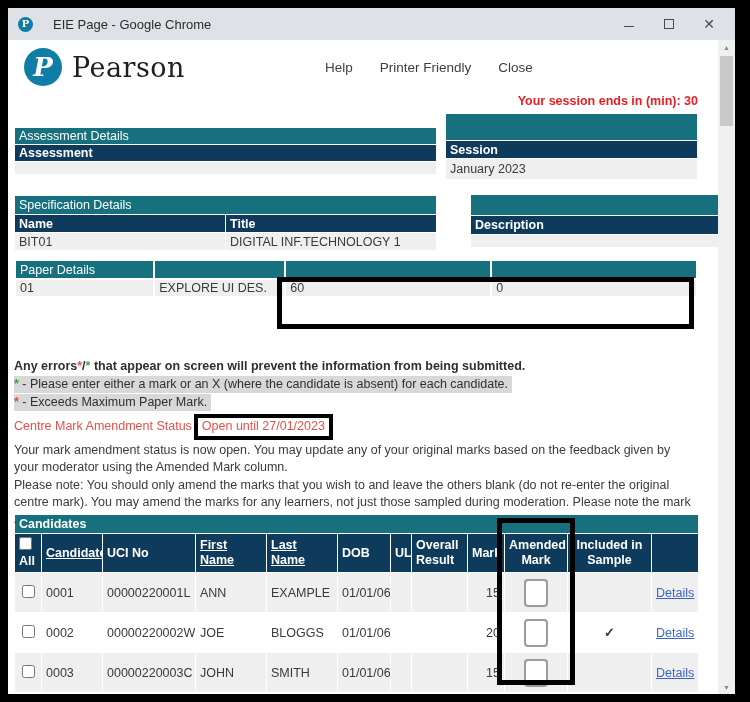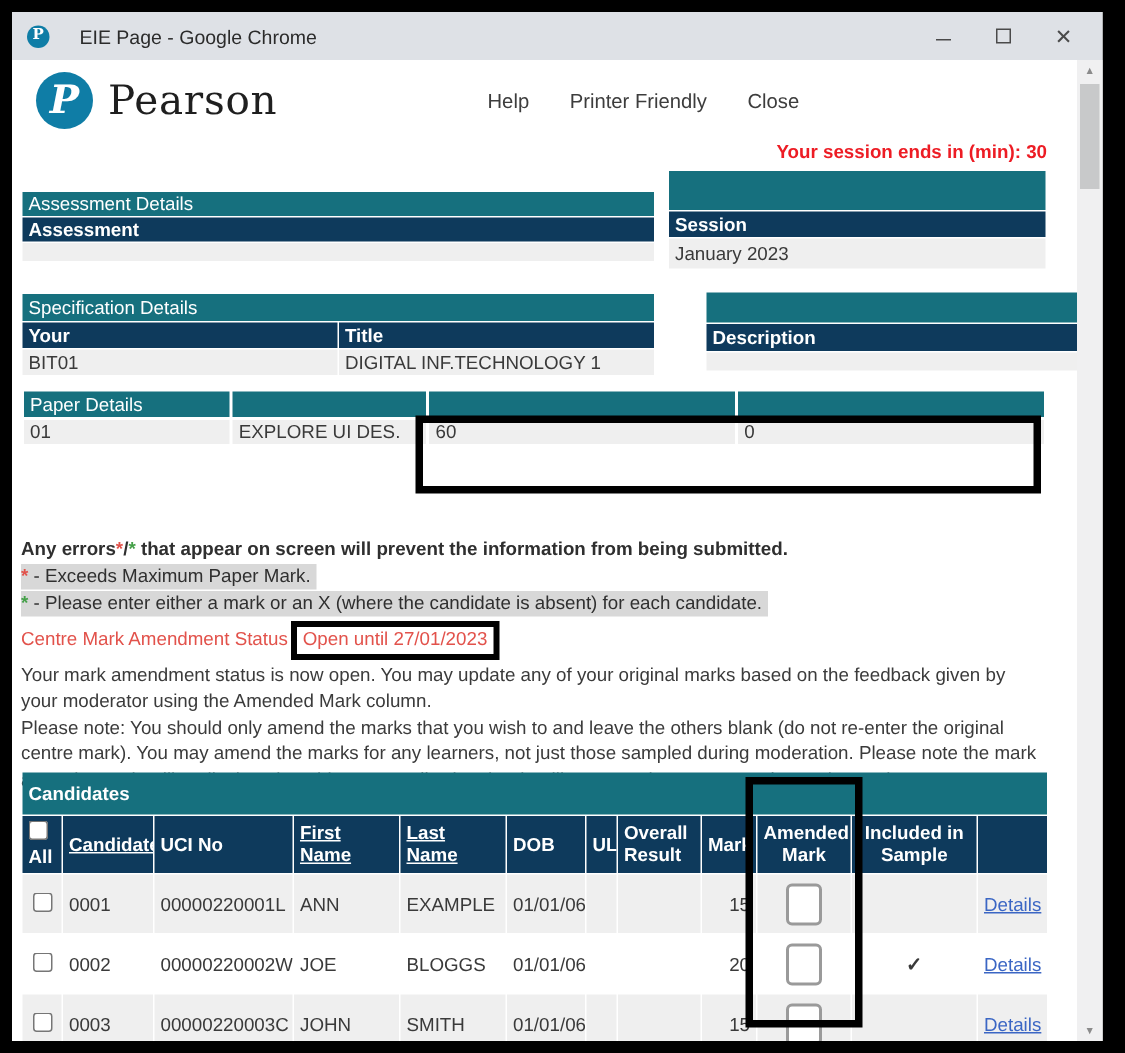--- a/index.html
+++ b/index.html
@@ -47,21 +47,21 @@
   .errors .intro{font-weight:bold;}
   .errors .hl{background:var(--hl-gray);display:inline-block;margin-top:1px;padding-right:4px;}
   .star-red{color:var(--red-soft);font-weight:bold;}
   .star-green{color:#44a048;font-weight:bold;}
   
   .amendment{position:absolute;left:6px;top:374px;width:678px;font-size:12.5px;color:#3b3b3b;line-height:17.5px;}
   .status-line{color:var(--red-soft);margin-bottom:2px;}
   .status-box{display:inline-block;border:4px solid #000;padding:0 4px;margin-left:2px;color:var(--red-soft);text-align:center;}
   
   .cand-tbl th{background:var(--navy);color:#fff;font-weight:bold;text-align:left;white-space:normal;line-height:15px;}
-  .cand-tbl .teal-title td{background:var(--teal);color:#fff;font-weight:bold;height:28px;padding:0 4px;}
+  .cand-tbl .teal-title td{background:var(--teal);color:#fff;font-weight:bold;height:18px;padding:0 4px;}
   .cand-tbl th.ctr,.cand-tbl td.ctr{text-align:center;}
   .cand-tbl tbody td{background:#fff;color:#3a3a3a;height:39px;}
   .cand-tbl tbody tr:nth-child(odd) td{background:var(--row-gray);}
   .cand-tbl .u{text-decoration:underline;cursor:pointer;}
   .cand-tbl td.num{text-align:right;padding-right:4px;}
   .amend-input{width:24px;height:28px;border:2px solid #9a9a9a;border-radius:4px;background:#fff;display:block;margin:0 auto;}
   .details{color:var(--link);text-decoration:underline;font-size:12.5px;cursor:pointer;text-align:center;}
   .chk{width:13px;height:13px;accent-color:#fff;}
   .check-glyph{color:var(--green);font-weight:bold;font-size:13px;}
   
@@ -134,21 +134,21 @@
           </tr>
     </tbody>
       </table>
 
     <table class="abs" style="left:6px;top:155px;width:423px;">
       <tbody>
           <tr class="teal-row">
             <td colspan="2" style="height:18px;">Specification Details</td>
           </tr>
       <tr class="navy-row">
-        <td style="width:88px;height:17px;">Your</td>
+        <td style="width:88px;height:17px;">Name</td>
         <td>Title</td>
       </tr>
       <tr class="data-row">
         <td style="height:17px;">BIT01</td>
         <td>DIGITAL INF.TECHNOLOGY 1</td>
       </tr>
     </tbody>
       </table>
 
     <table class="abs" style="left:462px;top:154px;width:253px;">
@@ -178,22 +178,22 @@
         <td>EXPLORE UI DES.</td>
         <td>60</td>
         <td>0</td>
       </tr>
     </tbody>
       </table>
     <div class="ann-box" style="left:269px;top:237px;width:417px;height:52px;"></div>
 
     <div class="errors">
       <div class="intro"><span>Any errors</span><span class="star-red">*</span><span>/</span><span class="star-green">*</span><span> that appear on screen will prevent the information from being submitted.</span></div>
+      <div><span class="hl"><span class="star-green">*</span><span> - Please enter either a mark or an X (where the candidate is absent) for each candidate.</span></span></div>
       <div><span class="hl"><span class="star-red">*</span><span> - Exceeds Maximum Paper Mark.</span></span></div>
-      <div><span class="hl"><span class="star-green">*</span><span> - Please enter either a mark or an X (where the candidate is absent) for each candidate.</span></span></div>
     </div>
 
     <div class="amendment">
       <div class="status-line">
         <span>Centre Mark Amendment Status</span><span class="status-box">Open until 27/01/2023</span>
       </div>
       <div style="white-space:normal;">Your mark amendment status is now open. You may update any of your original marks based on the feedback given by your moderator using the Amended Mark column.</div>
       <div style="white-space:normal;">Please note: You should only amend the marks that you wish to and leave the others blank (do not re-enter the original centre mark). You may amend the marks for any learners, not just those sampled during moderation. Please note the mark amendment deadline displayed on this page. Following the deadline, amendments can no longer be made.</div>
     </div>
 

